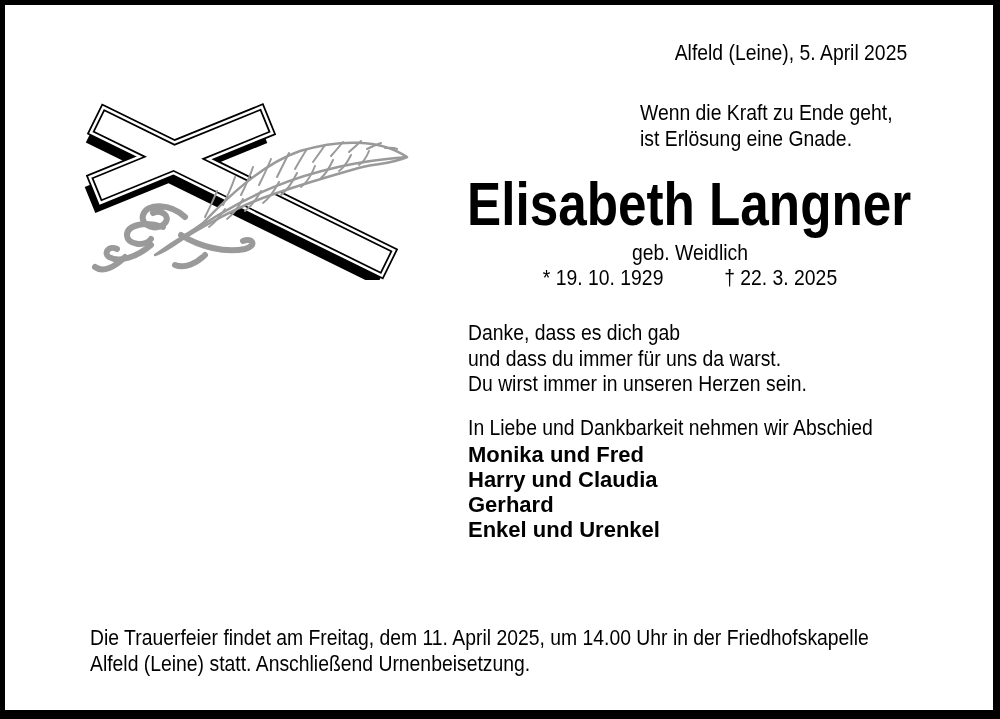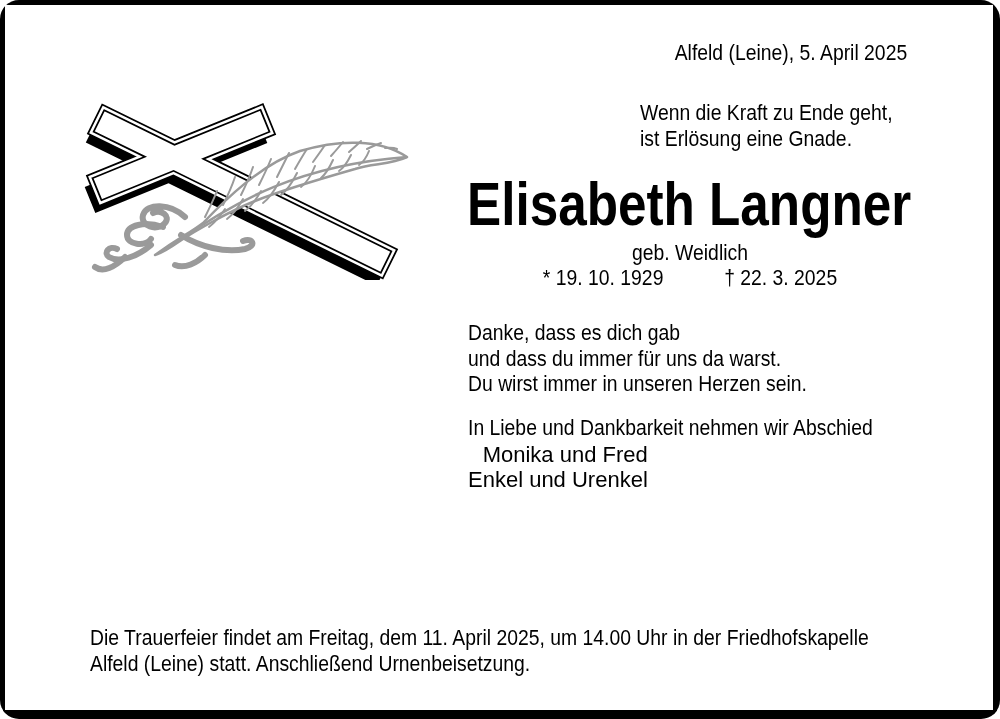--- a/index.html
+++ b/index.html
@@ -4,21 +4,20 @@
 <style>
   html, body { margin: 0; padding: 0; background: #ffffff; }
   .page {
     position: relative;
     width: 1000px;
     height: 719px;
     background: #ffffff;
     overflow: hidden;
     font-family: "Liberation Sans", sans-serif;
     color: #000000;
-    border-radius: 19px;
   }
   .frame { position: absolute; background: #000000; }
   .frame-top    { left: 0; top: 0; width: 100%; height: 5px; }
   .frame-bottom { left: 0; bottom: 0; width: 100%; height: 9px; }
   .frame-left   { left: 0; top: 0; width: 5px; height: 100%; }
   .frame-right  { right: 0; top: 0; width: 7px; height: 100%; }
 
   .txt { position: absolute; font-size: 22px; line-height: 25.5px; white-space: nowrap; }
   .cond   { transform: scaleX(0.88); transform-origin: 0 0; }
   .cond-r { transform: scaleX(0.88); transform-origin: 100% 0; }
@@ -34,21 +33,21 @@
     transform: scaleX(0.84); transform-origin: 0 0;
   }
   .maiden { left: 467px; top: 240px; width: 446px; text-align: center; }
   .dates-row {
     left: 467px; top: 265px; width: 446px;
     display: flex; justify-content: center; gap: 69px;
   }
 
   .body-block { left: 468px; top: 320px; }
   .farewell   { left: 468px; top: 415px; }
-  .mourners   { left: 468px; top: 442px; font-weight: normal; line-height: 25px; text-align: right; }
+  .mourners   { left: 468px; top: 442px; font-weight: bold; line-height: 25px; }
 
   .funeral { left: 90px; top: 625px; line-height: 26.3px; }
 
   .illustration { position: absolute; left: 79px; top: 103px; }
 </style>
 </head>
 <body>
 
 <div class="page">
 
@@ -118,20 +117,22 @@
   <div class="txt cond body-block">
     <div>Danke, dass es dich gab</div>
     <div>und dass du immer für uns da warst.</div>
     <div>Du wirst immer in unseren Herzen sein.</div>
   </div>
 
   <div class="txt cond farewell">In Liebe und Dankbarkeit nehmen wir Abschied</div>
 
   <div class="txt mourners">
     <div>Monika und Fred</div>
+    <div>Harry und Claudia</div>
+    <div>Gerhard</div>
     <div>Enkel und Urenkel</div>
   </div>
 
   <div class="txt cond funeral">
     <div>Die Trauerfeier findet am Freitag, dem 11. April 2025, um 14.00 Uhr in der Friedhofskapelle</div>
     <div>Alfeld (Leine) statt. Anschließend Urnenbeisetzung.</div>
   </div>
 
 </div>
 

